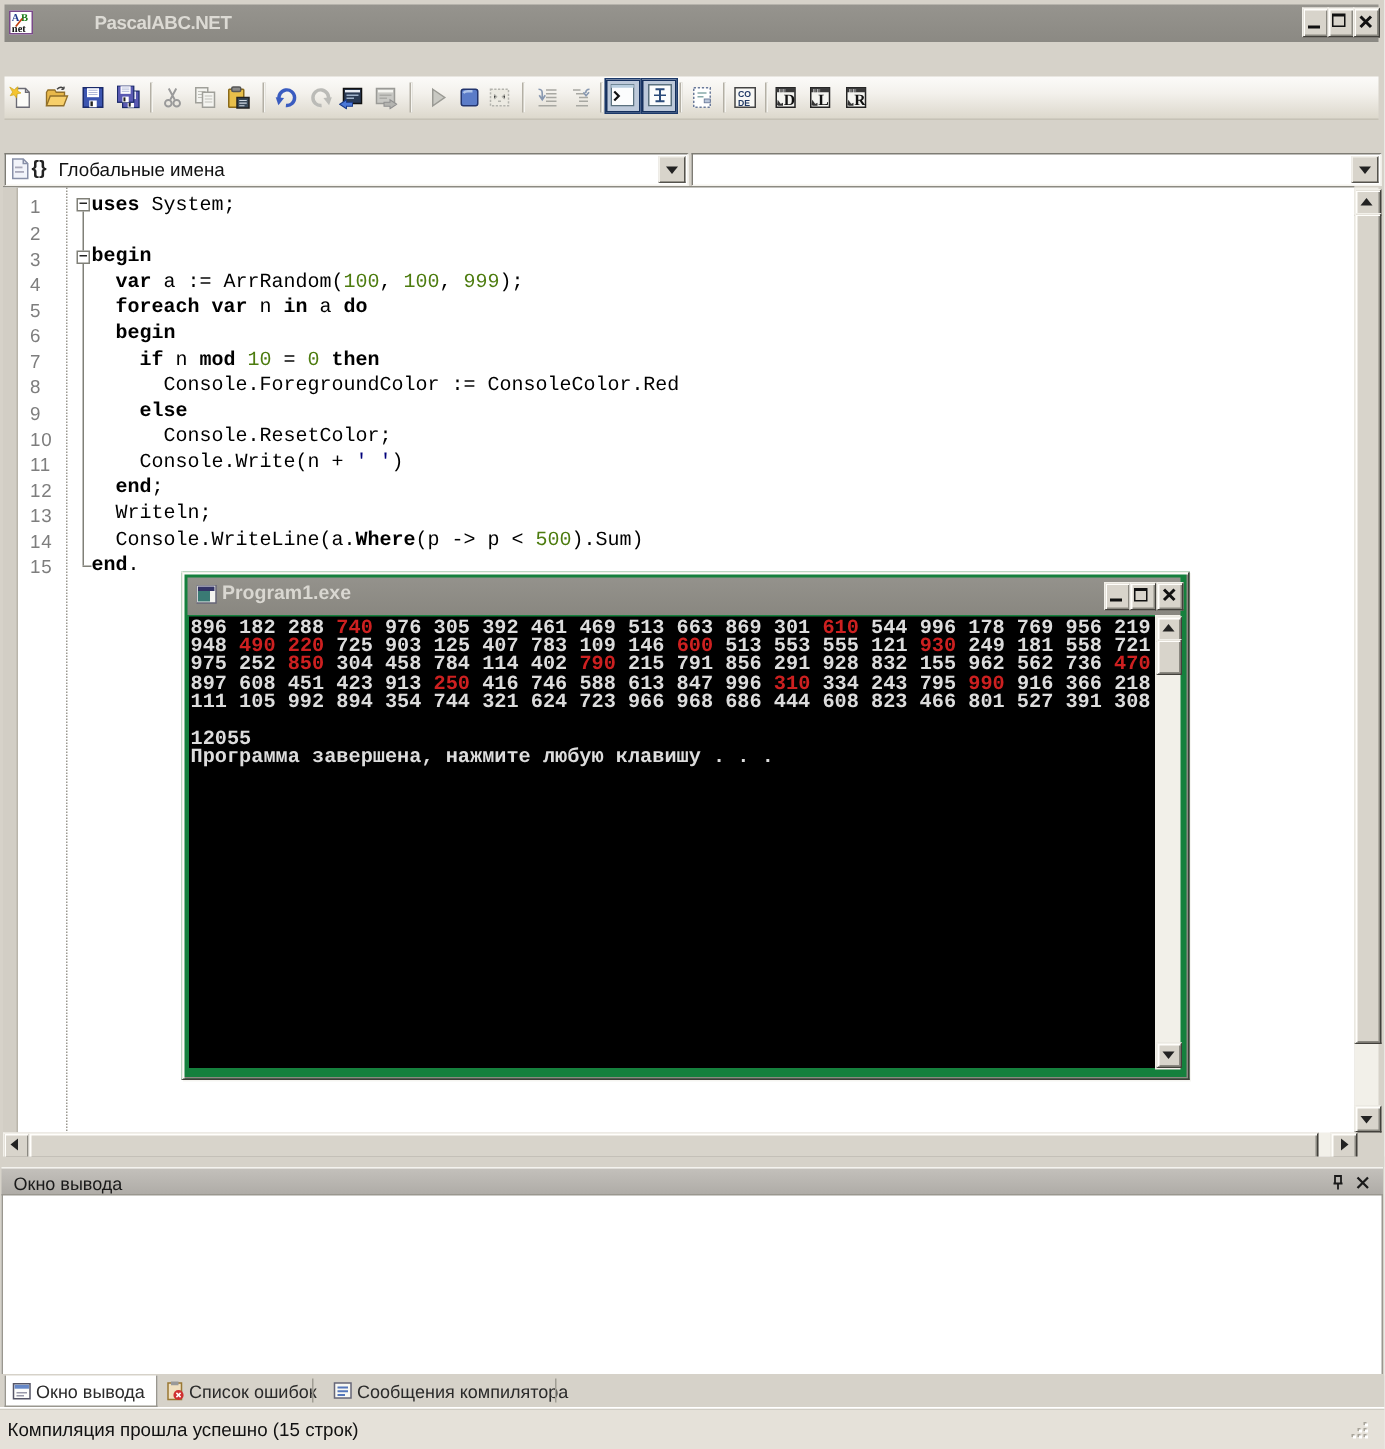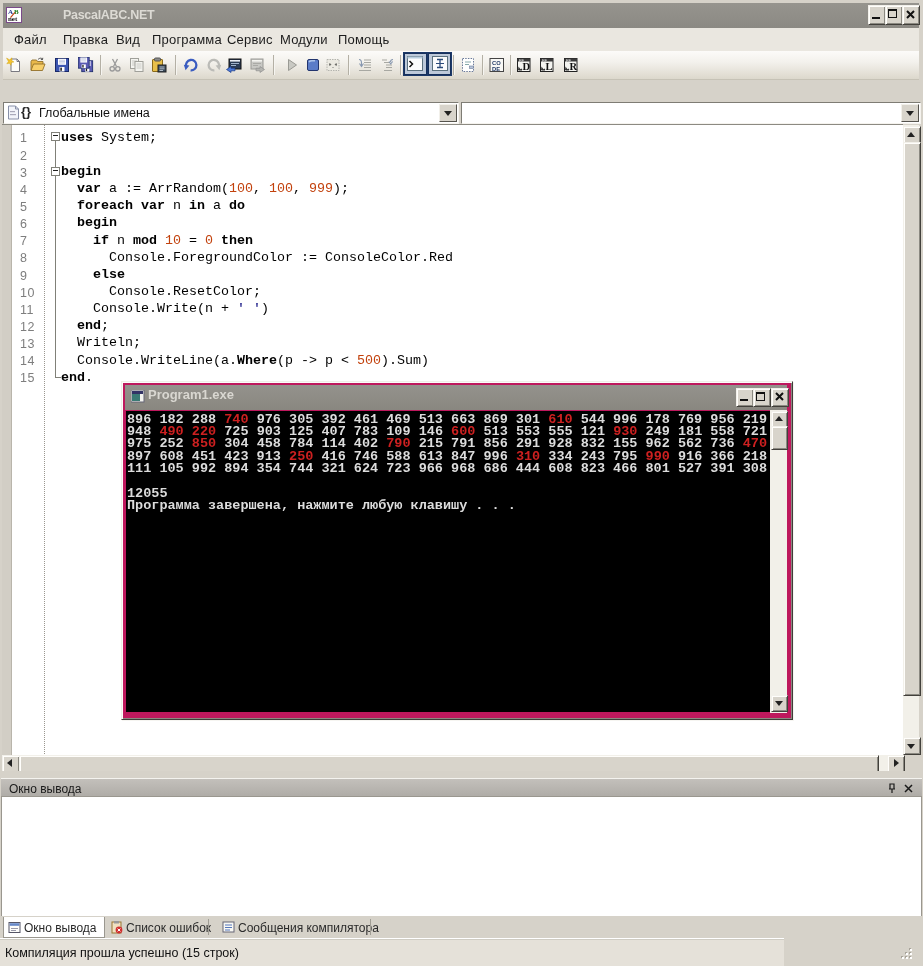--- a/index.html
+++ b/index.html
@@ -16,40 +16,40 @@
 #tab1txt{position:absolute;left:22px;top:2px;font-size:13px;font-weight:bold;color:#111;}
 #comborow{left:3px;top:101px;width:916px;height:23px;background:#d6d2c9;}
 .combo{position:absolute;top:1px;height:20px;background:#fff;border:1px solid;border-color:#7e7c74 #f5f3ee #f5f3ee #7e7c74;}
 .cbtn{position:absolute;right:1px;top:1px;width:16px;height:16px;background:#d8d4cb;border:1px solid;border-color:#f2f0ea #55534d #55534d #f2f0ea;}
 .arr-dn{position:absolute;left:4px;top:6px;width:0;height:0;border:4px solid transparent;border-top:5px solid #222;border-bottom:none;}
 #editor{left:2px;top:124px;width:901px;height:647px;background:#fff;border-top:1px solid #8c8a82;}
 #gutterstrip{position:absolute;left:0;top:0;width:9px;height:631px;background:#d2cec5;border-right:1px solid #b9b5ab;}
 #dotline{position:absolute;left:42px;top:0;width:1px;height:631px;border-left:1px dotted #9a978f;}
 .lnum{position:absolute;left:18px;font-size:12.5px;color:#7e7e7e;letter-spacing:0.5px;}
 #code{position:absolute;left:59px;top:3.6px;font-family:"Liberation Mono",monospace;font-size:13.33px;line-height:17.15px;color:#000;white-space:pre;}
-.num{color:#c2410c;}
+.num{color:#4d7c0f;}
 .str{color:#00007a;}
 .foldbox{position:absolute;width:7px;height:7px;background:#fff;border:1px solid #808078;}
 .foldbox:after{content:"";position:absolute;left:1px;top:2px;width:5px;height:1px;background:#222;}
 .sb-track{background:#f2f0e9;}
 .sb-btn,.sb-thumb{position:absolute;background:#d8d4cb;border:1px solid;border-color:#f2f0ea #42403b #42403b #f2f0ea;box-shadow:inset 1px 1px 0 #fffefb, inset -1px -1px 0 #8b8981;}
 .tri{position:absolute;width:0;height:0;border:4px solid transparent;}
-#console{left:121px;top:381px;width:670px;height:337px;background:#be185d;border:1px solid;border-color:#f0eee8 #3f3d38 #3f3d38 #f0eee8;box-shadow:inset 1px 1px 0 #fdfcfa, inset -1px -1px 0 #8b8981, 1px 1px 0 #f6f5f1;text-decoration:underline;}
+#console{left:121px;top:381px;width:670px;height:337px;background:#15803d;border:1px solid;border-color:#f0eee8 #3f3d38 #3f3d38 #f0eee8;box-shadow:inset 1px 1px 0 #fdfcfa, inset -1px -1px 0 #8b8981, 1px 1px 0 #f6f5f1;text-decoration:underline;}
 #ctitle{position:absolute;left:3px;top:3px;width:662px;height:25px;background:linear-gradient(#94928c,#898780);}
 #ctxt{position:absolute;left:26px;top:5px;color:#d9d7d1;font-weight:bold;font-size:13px;}
 #cblack{position:absolute;left:4px;top:29px;width:644px;height:301px;background:#000;overflow:hidden;}
 #cpre{position:absolute;left:1px;top:2.5px;font-family:"Liberation Mono",monospace;font-weight:bold;font-size:13.5px;line-height:12.4px;color:#dcdcdc;white-space:pre;}
 #cpre .r{color:#cd2020;}
 #csb{position:absolute;left:648px;top:28px;width:17px;height:303px;background:#f2f0e9;}
 #splitter{left:0px;top:771px;width:923px;height:7px;background:#d6d2c9;}
 #outheader{left:1px;top:778px;width:921px;height:18px;background:linear-gradient(#c3c0bb,#aeaba6);border-top:1px solid #f4f3ef;}
 #outwhite{left:1px;top:796px;width:921px;height:120px;background:#fff;border:1px solid #9a978f;border-bottom:none;box-sizing:border-box;}
 #outtabs{left:0px;top:917px;width:923px;height:21px;background:#d6d2c9;}
 .otab{position:absolute;top:0;height:20px;font-size:12px;color:#2a2a2a;}
-#status{left:0px;top:938px;width:784px;height:28px;background:#e5e1d9;border-top:1px solid #fff;box-shadow:inset 0 1px 0 #cfccc3;}
+#status{left:0px;top:938px;width:923px;height:28px;background:#e5e1d9;border-top:1px solid #fff;box-shadow:inset 0 1px 0 #cfccc3;}
 </style></head>
 <body>
 <div id="app">
 <div class="abs" id="titlebar"></div>
 <div class="abs" style="left:6px;top:7px;width:14px;height:14px;background:#fff;border:1px solid #7a4a8a;">
 <svg width="14" height="14" viewBox="0 0 16 16">
 <text x="1" y="7" font-family="Liberation Serif" font-size="8" font-weight="bold" fill="#223a8c">A</text>
 <text x="8" y="7" font-family="Liberation Serif" font-size="8" font-weight="bold" fill="#1a7a1a">B</text>
 <text x="1" y="15" font-family="Liberation Serif" font-size="8" font-weight="bold" fill="#111">net</text>
 <path d="M4 11 L9 5" stroke="#c04010" stroke-width="1.3"></path>
@@ -59,29 +59,20 @@
       <span style="position:absolute;left:3px;top:11px;width:8px;height:2px;background:#111;"></span>
     </div>
 <div class="abs b-out cap-btn" style="left:885px;">
       <span style="position:absolute;left:2px;top:3px;width:7px;height:6px;border:1px solid #111;border-top-width:2px;"></span>
     </div>
 <div class="abs b-out cap-btn" style="left:902px;">
       <svg style="position:absolute;left:0;top:0;" width="16" height="18">
         <path d="M4 5 L11 12 M11 5 L4 12" stroke="#111" stroke-width="2"></path>
       </svg>
     </div>
-<div class="abs" id="menubar">
-<span class="mi" style="left:11px;">Файл</span>
-<span class="mi" style="left:60px;">Правка</span>
-<span class="mi" style="left:113px;">Вид</span>
-<span class="mi" style="left:149px;">Программа</span>
-<span class="mi" style="left:224px;">Сервис</span>
-<span class="mi" style="left:277px;">Модули</span>
-<span class="mi" style="left:335px;">Помощь</span>
-</div>
 <div class="abs" id="toolbar">
 <svg style="position:absolute;left:3px;top:6px;" width="16" height="16" viewBox="0 0 16 16">
         <path d="M5 2 L11 2 L13.5 4.5 L13.5 14.5 L5 14.5 Z" fill="#fcfcf8" stroke="#6b6b74" stroke-width="0.9"></path>
         <path d="M11 2 L11 4.5 L13.5 4.5" fill="none" stroke="#6b6b74" stroke-width="0.9"></path>
         <path d="M0.5 1 L3.5 2.8 L6 0.8 L5.8 3.6 L8 5 L5.4 5.6 L5 8.4 L3.4 6.2 L0.8 6.8 L2.4 4.4 Z" fill="#f4c430" stroke="#caa010" stroke-width="0.4"></path>
       </svg>
 <svg style="position:absolute;left:27px;top:6px;" width="16" height="16" viewBox="0 0 16 16">
         <path d="M1 4.5 L2 3 L6.5 3 L7.5 4.5 L13 4.5 L13 7 L1 13 Z" fill="#e8b84a" stroke="#92702a" stroke-width="0.9"></path>
         <path d="M3.5 7 L15 7 L12.5 13.5 L1 13.5 Z" fill="#f7cf6a" stroke="#92702a" stroke-width="0.9"></path>
         <path d="M8 2.5 C10 0.5 12 1 12.5 2.5 M12.5 2.5 L12.8 0.8 M12.5 2.5 L10.9 2.6" fill="none" stroke="#444" stroke-width="0.9"></path>

